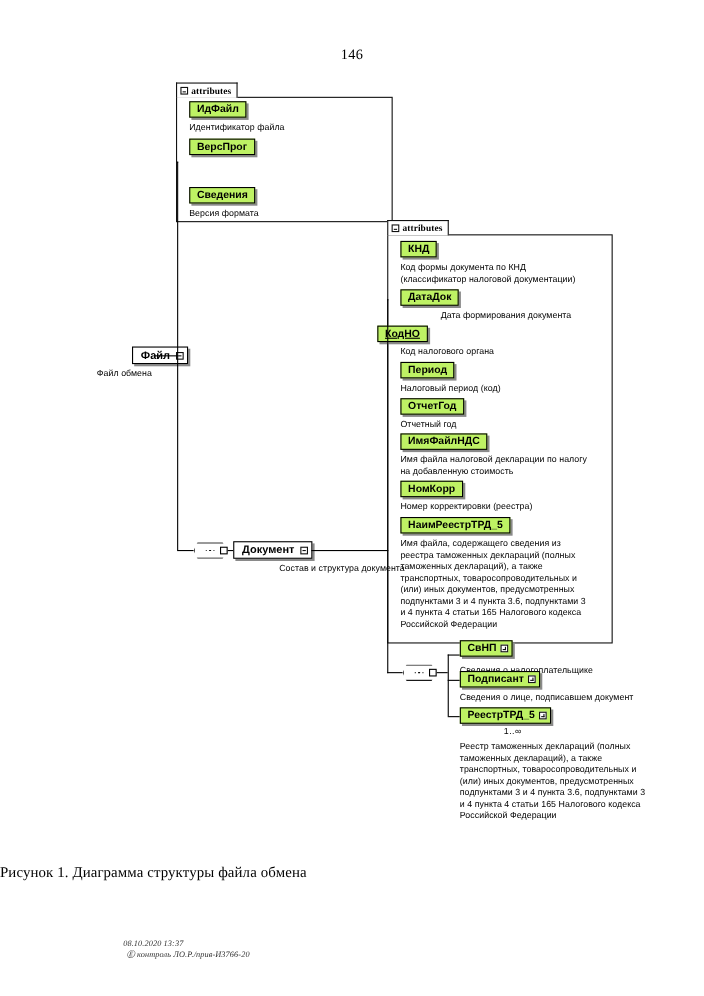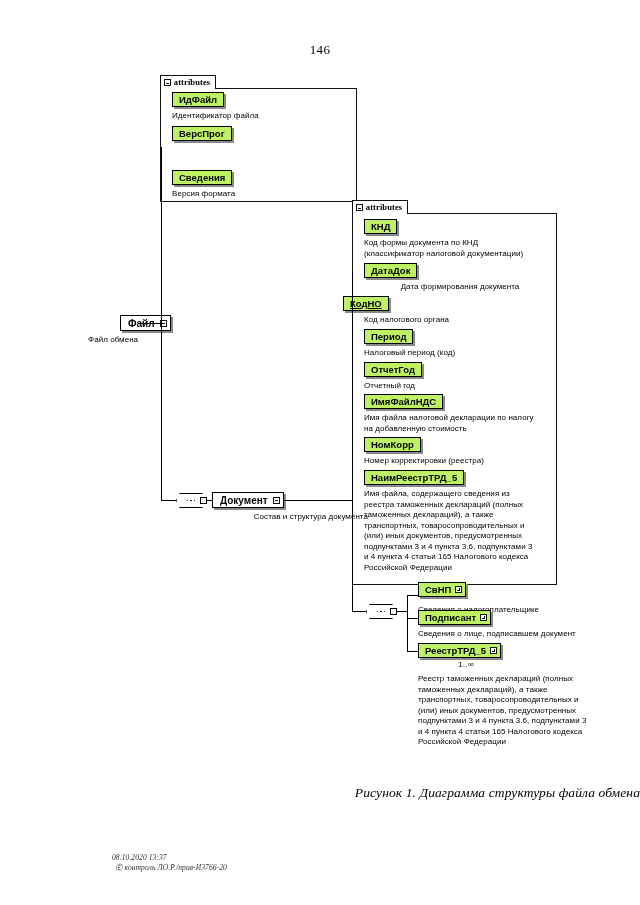--- a/index.html
+++ b/index.html
@@ -212,25 +212,24 @@
     font-size: 8px;
     letter-spacing: 0.4px;
   }
 
   
   .caption {
     position: absolute;
     left: 0;
     top: 785px;
     width: 640px;
-    text-align: right;
+    text-align: left;
     font-family: "Liberation Serif", serif;
     font-size: 13.5px;
     letter-spacing: 0.1px;
-    font-style: italic;
   }
 
   
   .footer-stamp {
     position: absolute;
     left: 112px;
     top: 853px;
     font-family: "Liberation Serif", serif;
     font-style: italic;
     font-size: 7.5px;

